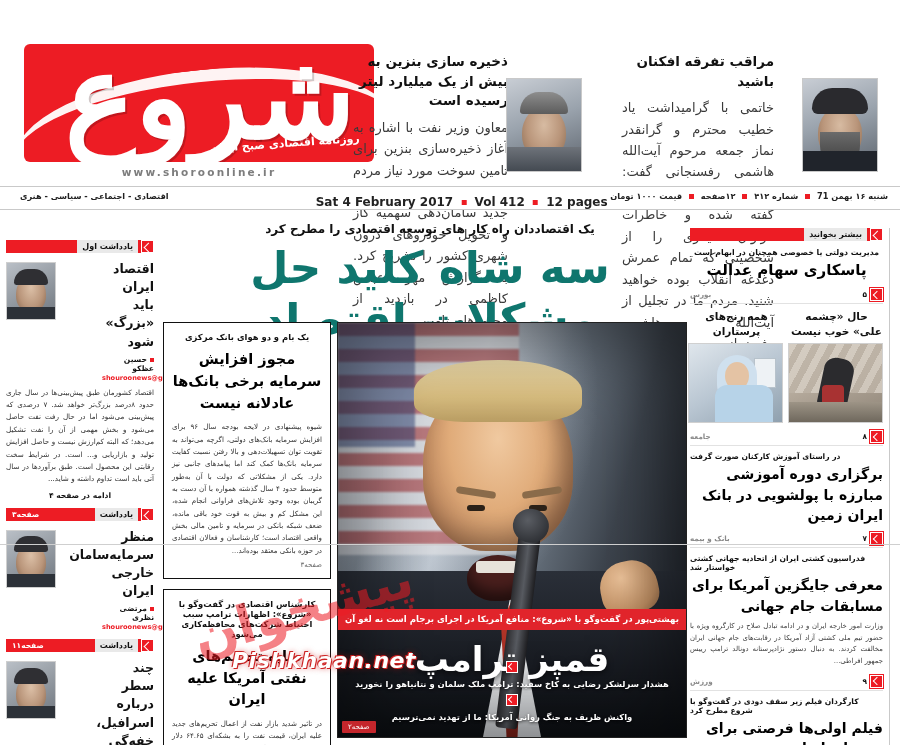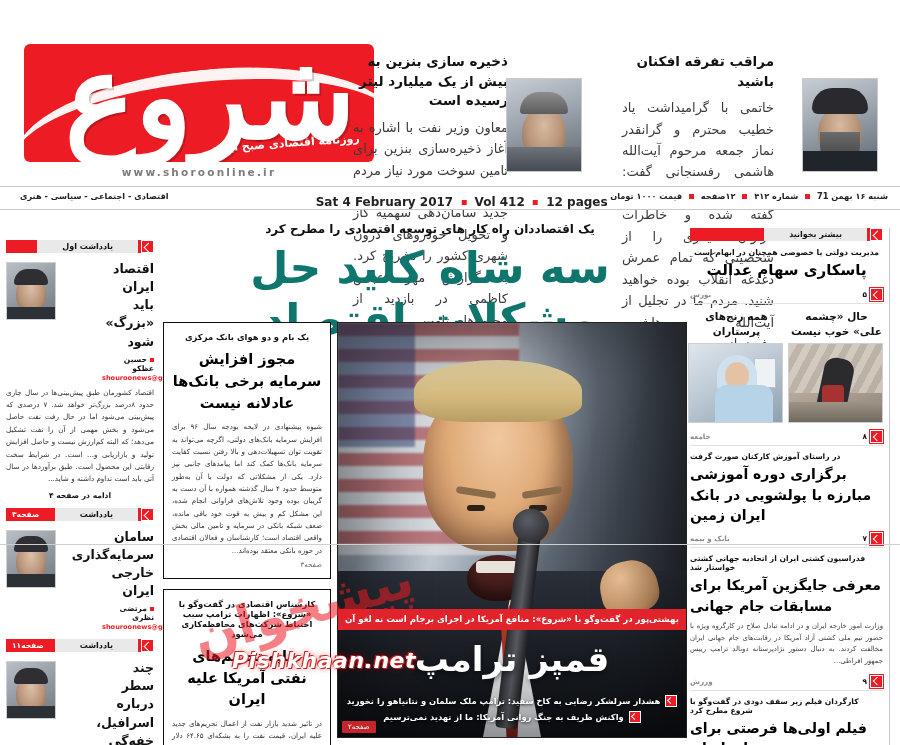--- a/index.html
+++ b/index.html
@@ -110,21 +110,21 @@
     letter-spacing:-1px;
   }
 
   
   .col-left{position:absolute;left:6px;top:240px;width:148px;}
   .secbar{
     position:relative;height:13px;background:#ED1C24;margin-bottom:7px;
   }
   .secbar .lbl{
     position:absolute;right:16px;top:0;height:13px;line-height:13px;
-    background:#e9e9e9;color:#111;font-size:8px;font-weight:700;padding:0 25px;
+    background:#e9e9e9;color:#111;font-size:8px;font-weight:700;padding:0 5px;
   }
   .secbar .arw{
     position:absolute;right:0;top:0;width:13px;height:13px;background:#ED1C24;
     border:1px solid #fff;box-sizing:border-box;
   }
   .secbar .arw::after{
     content:"";position:absolute;left:3px;top:3px;width:6px;height:6px;
     border-left:1.5px solid #fff;border-bottom:1.5px solid #fff;transform:rotate(45deg);
   }
   .secbar .pg{
@@ -250,23 +250,23 @@
     position:absolute;left:0;right:0;top:286px;background:#E1242B;color:#fff;
     font-size:8.6px;font-weight:700;line-height:1.5;text-align:center;padding:4px 6px;
   }
   .cap-title{
     position:absolute;left:0;right:0;top:316px;text-align:center;
     font-size:34px;font-weight:700;color:#fff;letter-spacing:-1px;
     text-shadow:0 2px 6px rgba(0,0,0,.6);
   }
   .cap-bullets{position:absolute;left:6px;right:6px;bottom:10px;}
   .cap-bullet{
-    display:flex;align-items:center;justify-content:center;gap:5px;
+    display:flex;align-items:center;justify-content:flex-start;gap:5px;
     color:#fff;font-size:8.4px;font-weight:700;line-height:1.55;
-    text-shadow:0 1px 3px rgba(0,0,0,.8);margin-bottom:3px;
+    text-shadow:0 1px 3px rgba(0,0,0,.8);margin-bottom:3px;flex-direction:column;
   }
   .cap-bullet .mark{
     flex:0 0 auto;width:10px;height:10px;background:#ED1C24;border:1px solid #fff;position:relative;
   }
   .cap-bullet .mark::after{
     content:"";position:absolute;left:2px;top:2px;width:4px;height:4px;
     border-left:1.4px solid #fff;border-bottom:1.4px solid #fff;transform:rotate(45deg);
   }
   .cap-page{
     position:absolute;left:4px;bottom:4px;background:#C4262C;color:#fff;
@@ -310,21 +310,21 @@
   .ph-spring .rock{position:absolute;left:0;top:0;width:100%;height:62%;
     background:repeating-linear-gradient(118deg,#d6cec3 0 7px,#bdb3a6 7px 14px);opacity:.85;}
   .ph-spring .person{position:absolute;left:34%;top:18%;width:30px;height:52px;
     background:#2b2b2e;border-radius:12px 12px 6px 6px;transform:rotate(12deg);}
   .ph-spring .pants{position:absolute;left:36%;top:52%;width:22px;height:26px;background:#a83232;border-radius:4px;}
   .ph-spring .water{position:absolute;left:0;bottom:0;width:100%;height:26%;
     background:linear-gradient(#9d9486,#6f685d);}
 
   .r-story{margin-top:6px;}
   .r-kicker{font-size:7.6px;font-weight:700;text-align:left;color:#111;margin-bottom:3px;}
-  .r-title{font-size:14px;font-weight:700;text-align:left;line-height:1.45;color:#000;}
+  .r-title{font-size:14px;font-weight:700;text-align:right;line-height:1.45;color:#000;}
   .r-body{font-size:6.9px;line-height:1.7;text-align:justify;color:#3a3a3a;margin-top:5px;}
 
   
   .wm{
     position:absolute;left:232px;top:648px;
     font-family:"DejaVu Sans","Liberation Sans",sans-serif;
     font-size:22px;font-weight:700;font-style:italic;color:#ffffff;
     text-shadow:1px 1px 0 #c22, -1px -1px 0 #c22, 0 0 6px rgba(200,0,0,.6);
     direction:ltr;letter-spacing:.5px;z-index:40;pointer-events:none;
   }
@@ -427,21 +427,21 @@
       <span class="lbl">یادداشت</span>
       <span class="pg">صفحه۳</span>
     </div>
     <div class="note">
       <div class="note-head">
         <div class="note-photo">
           <div class="f"></div>
             <div class="h"></div>
             <div class="s"></div>
         </div>
-        <div class="note-title">سامان سرمایه‌گذاری خارجی ایران</div>
+        <div class="note-title">منظر سرمایه‌سامان خارجی ایران</div>
         <div class="note-author">
           <span class="bullet"></span><span>مرتضی نظری</span>
         </div>
         <div class="note-mail">shouroonews@gmail.com</div>
       </div>
     </div>
 
     <div class="secbar">
       <span class="arw"></span>
       <span class="lbl">یادداشت</span>

